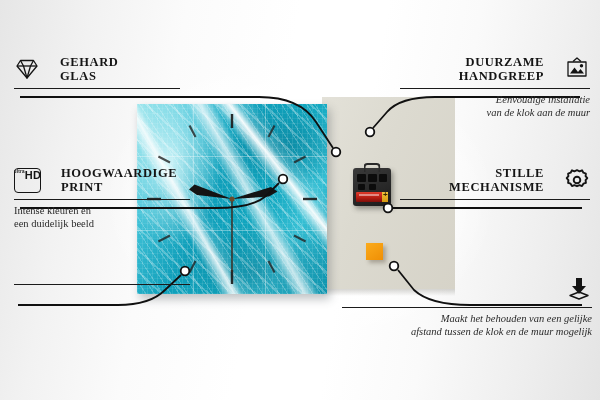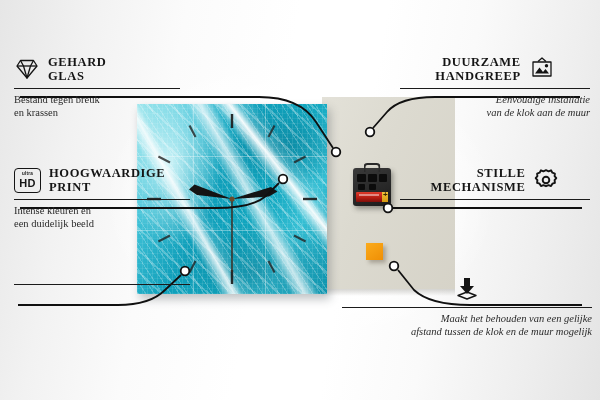--- a/index.html
+++ b/index.html
@@ -107,40 +107,40 @@
   }
   #foam{
     position:absolute;left:366px;top:243px;width:17px;height:17px;
     background:linear-gradient(145deg,#fbab1c,#ef8f05);
     box-shadow:3px 3px 4px rgba(90,80,60,.38);
   }
   
   #wires{position:absolute;left:0;top:0;width:600px;height:400px;}
   
   .feat{position:absolute;width:210px;}
-  .feat .head{display:flex;align-items:center;gap:8px;}
+  .feat .head{display:flex;align-items:center;gap:20px;}
   .feat.left .head{justify-content:flex-start;}
-  .feat.right .head{justify-content:center;}
+  .feat.right .head{justify-content:flex-end;}
   .feat .title{
     font-family:"Liberation Serif",serif;font-weight:700;
     font-size:12.5px;line-height:14px;letter-spacing:.6px;color:#151515;
     text-transform:uppercase;white-space:pre-line;
   }
   .feat.left .title{text-align:left;}
   .feat.right .title{text-align:right;}
   .feat .rule{height:1.4px;background:#1b1b1b;margin:5px 0 5px 0;}
   .feat .desc{
     font-family:"Liberation Serif",serif;font-size:10.5px;line-height:12.6px;
     color:#2a2a2a;white-space:pre-line;
   }
   .feat.right .desc{text-align:right;font-style:italic;}
   .ico{width:26px;height:26px;flex:0 0 26px;display:block;}
   .ico.hd{
     width:25px;height:23px;flex:0 0 25px;border:1.6px solid #151515;border-radius:4px;
-    display:flex;flex-direction:column;align-items:center;justify-content:center;line-height:1;
+    display:flex;flex-direction:row;justify-content:center;line-height:1;
   }
   .ico.hd .u{font:700 4.6px "Liberation Sans",sans-serif;letter-spacing:.2px;color:#151515;}
   .ico.hd .h{font:700 11px "Liberation Sans",sans-serif;letter-spacing:.3px;color:#151515;margin-top:.5px;}
 </style>
 </head>
 <body>
 
 <div id="stage">
 
   <div id="backboard"></div>
@@ -226,22 +226,20 @@
         <g fill="none" stroke="#141414" stroke-width="1.3" stroke-linejoin="round">
           <path d="M3 10 L13 22 L23 10 L19.5 4.5 L6.5 4.5 Z"></path>
           <path d="M3 10 H23"></path>
             <path d="M6.5 4.5 L9.5 10 L13 22 L16.5 10 L19.5 4.5"></path>
         </g>
       </svg>
       <div class="title">GEHARD
 GLAS</div>
     </div>
     <div class="rule"></div>
-    <div class="desc">Bestand tegen breuk
-en krassen</div>
   </div>
 
   <div class="feat left" style="left:14px;top:166px;width:176px">
     <div class="head">
       <span class="ico hd">
         <span class="u">ultra</span>
         <span class="h">HD</span>
       </span>
       <div class="title">HOOGWAARDIGE
 PRINT</div>

